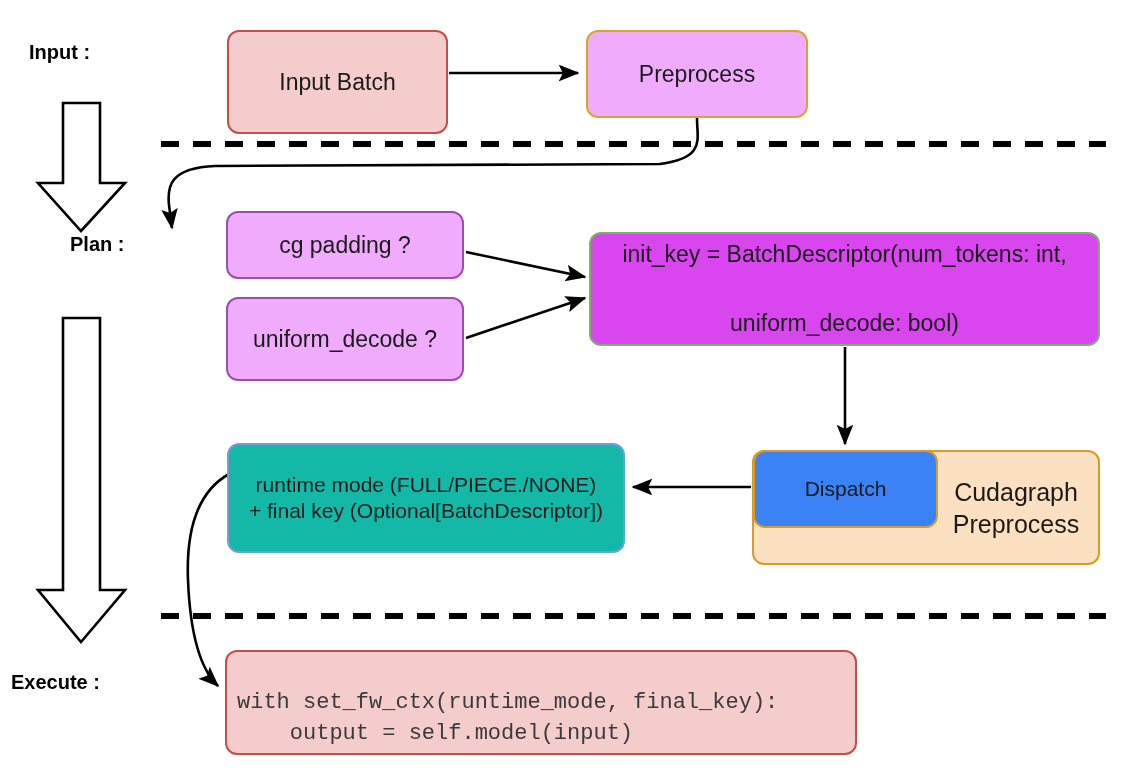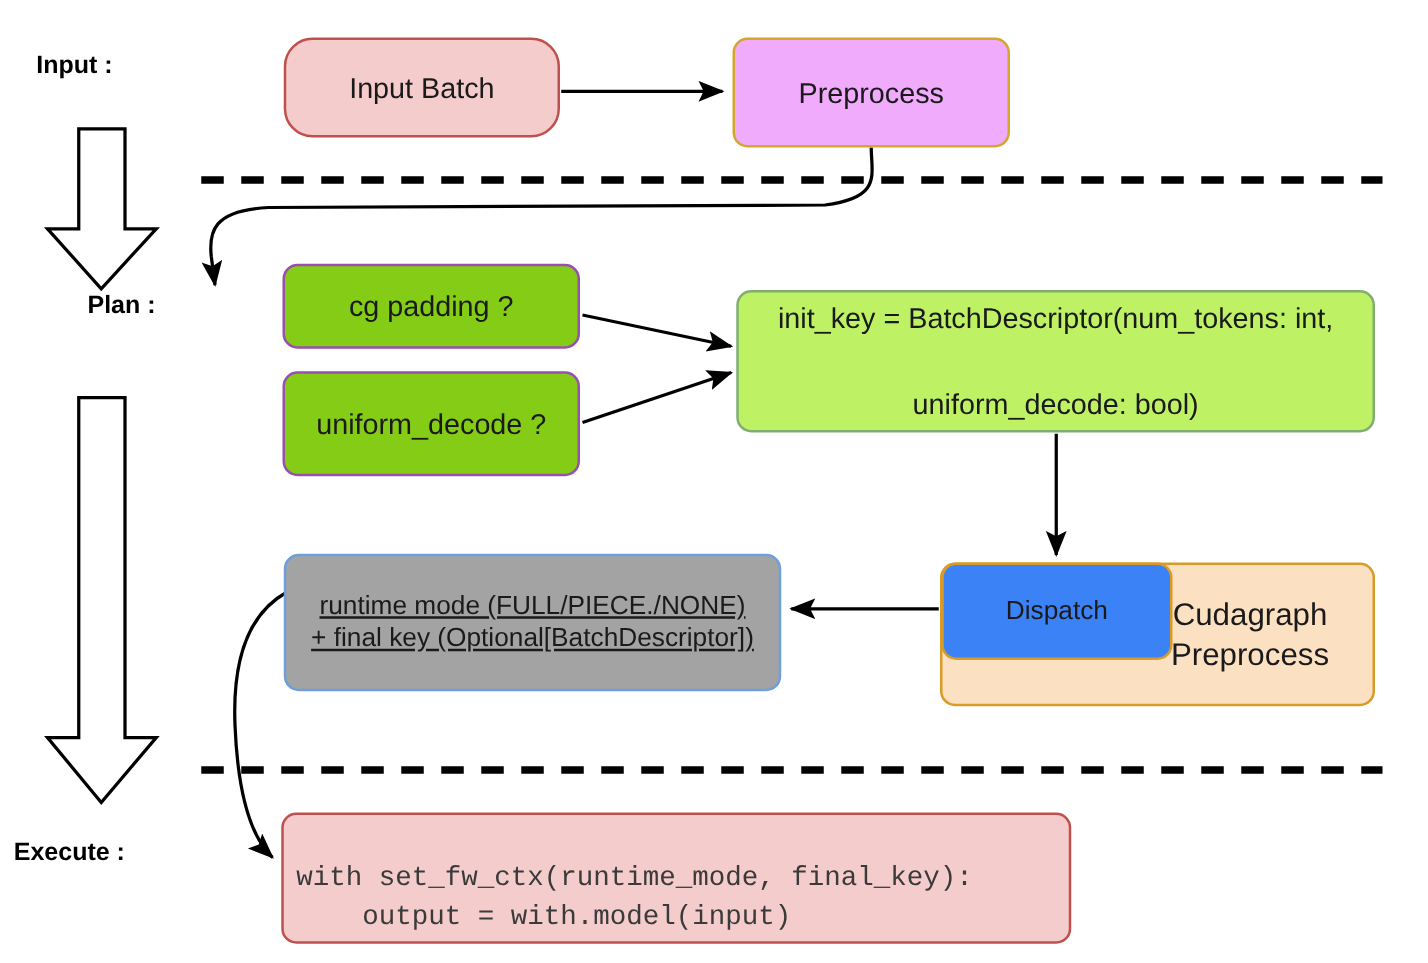--- a/index.html
+++ b/index.html
@@ -49,39 +49,38 @@
   }
   .node-pink {
     background: #f5cccc;
     border-color: #c0504d;
   }
   .node-yellow {
     background: #f0abfc;
     border-color: #d4a72c;
   }
   .node-purple {
-    background: #84cc16;
+    background: #f0abfc;
     border-color: #9a4fae;
   }
   .node-green {
-    background: #bef264;
+    background: #d946ef;
     border-color: #7fae6e;
     gap: 40px;
   }
   .node-blue {
-    background: #a3a3a3;
+    background: #14b8a6;
     border-color: #6f9fd8;
-    text-decoration: underline;
   }
   .node-orange-outer {
     background: #fce0c2;
     border-color: #d99b27;
     align-items: center;
     justify-content: flex-end;
-    padding-right: 24px;
+    padding-right: 8px;
   }
   .node-orange-inner {
     background: #3b82f6;
     border-color: #d99b27;
   }
   .code-box {
     background: #f5cccc;
     border-color: #c0504d;
     justify-content: flex-start;
     align-items: center;
@@ -133,21 +132,21 @@
 
     <path d="M63,103 L100,103 L100,183 L125,183 L81,231 L38,183 L63,183 Z" fill="#ffffff" stroke="#000000" stroke-width="2.6" stroke-linejoin="miter"></path>
 
     <path d="M63,318 L100,318 L100,590 L125,590 L81,642 L38,590 L63,590 Z" fill="#ffffff" stroke="#000000" stroke-width="2.6" stroke-linejoin="miter"></path>
   </svg>
 
   <div class="stage-label" style="left:29px; top:41px;">Input :</div>
   <div class="stage-label" style="left:42px; top:233px;margin-left:28px;">Plan :</div>
   <div class="stage-label" style="left:11px; top:671px;">Execute :</div>
 
-  <div class="node node-pink" style="left:227px; top:30px; width:221px; height:80px;border-radius:23px;">
+  <div class="node node-pink" style="left:227px; top:30px; width:221px; height:104px;">
     <span>Input Batch</span>
   </div>
 
   <div class="node node-yellow" style="left:586px; top:30px; width:222px; height:88px;">
     <span>Preprocess</span>
   </div>
 
   <div class="node node-purple" style="left:226px; top:211px; width:238px; height:68px;">
     <span>cg padding ?</span>
   </div>
@@ -171,17 +170,17 @@
   </div>
 
   <div class="node node-blue" style="left:227px; top:443px; width:398px; height:110px; flex-direction:column; font-size:21px;">
     <span>runtime mode (FULL/PIECE./NONE)</span>
     <span>+ final key (Optional[BatchDescriptor])</span>
   </div>
 
   <div class="node code-box" style="left:225px; top:650px; width:632px; height:105px;align-items:flex-end;">
     <div style="display:flex; flex-direction:column;">
       <span class="code-text">with set_fw_ctx(runtime_mode, final_key):</span>
-      <span class="code-text">    output = with.model(input)</span>
+      <span class="code-text">    output = self.model(input)</span>
     </div>
   </div>
 
 </div>
 
 </body></html>

